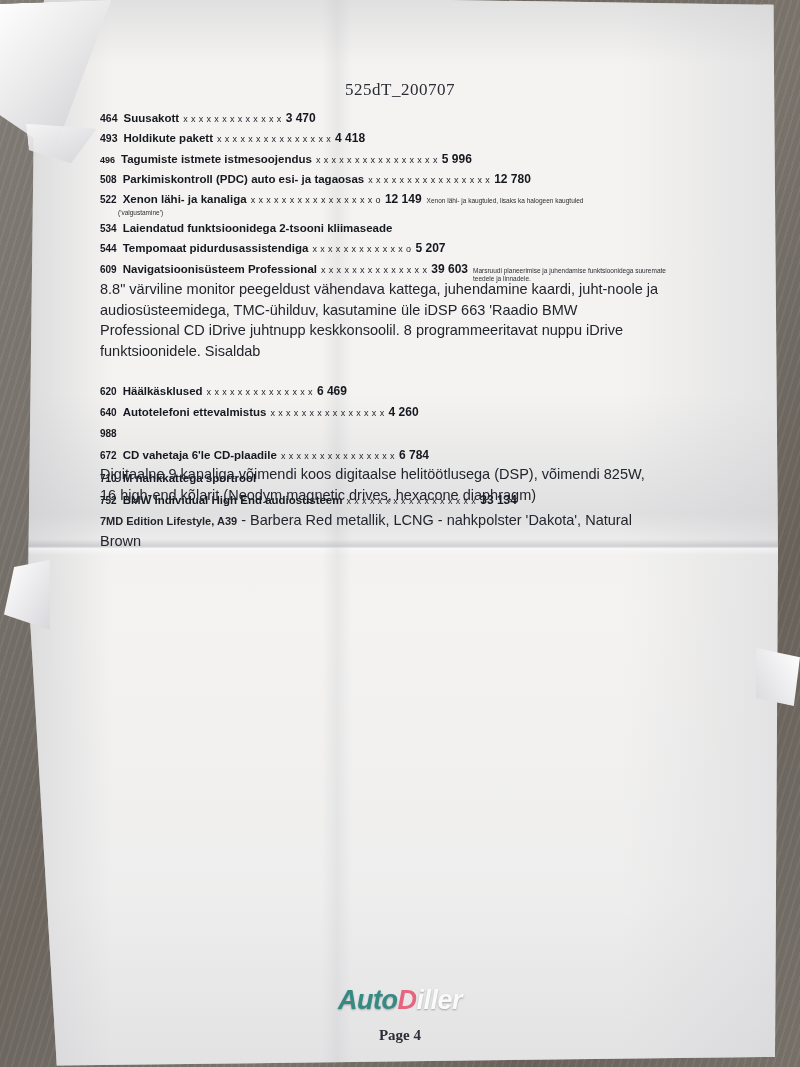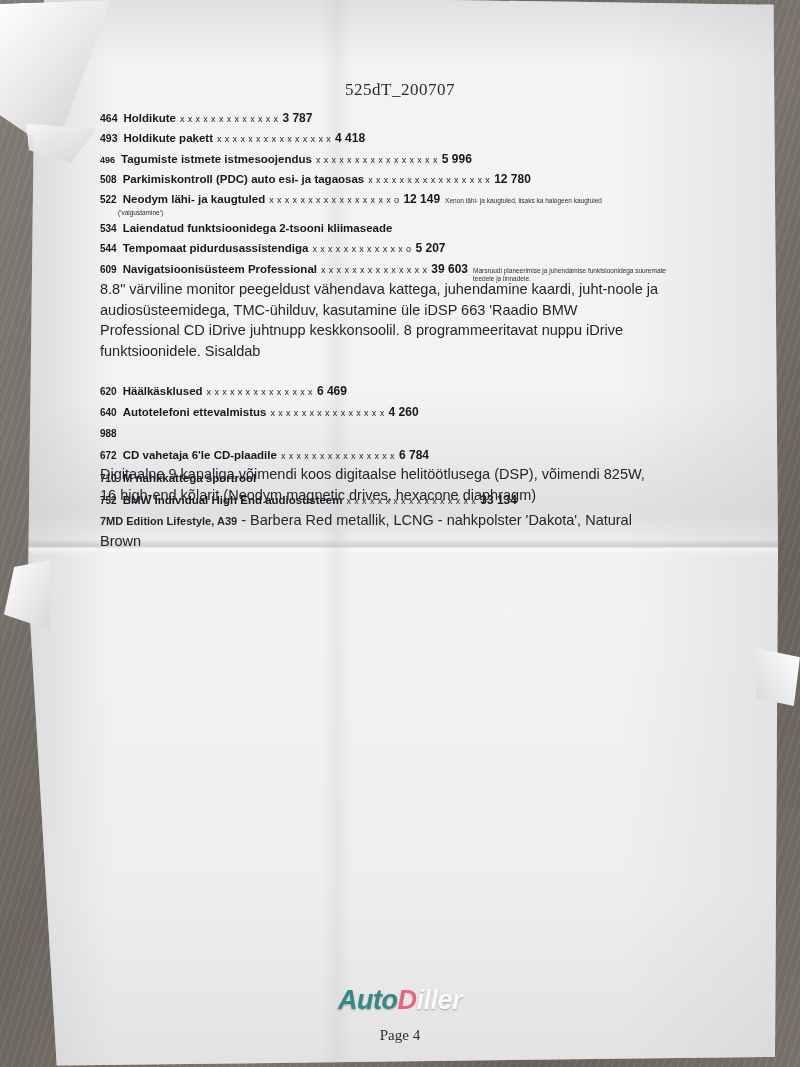--- a/index.html
+++ b/index.html
@@ -217,20 +217,21 @@
     font-weight: bold;
   }
   .page-label {
     position: absolute;
     left: 0; right: 0;
     bottom: 28px;
     text-align: center;
     font-size: 15px;
     color: #2b2e36;
     font-family: "Liberation Serif", serif;
+    font-weight: bold;
   }
 
   
   .watermark {
     position: absolute;
     left: 0; right: 0;
     bottom: 56px;
     text-align: center;
     font-size: 27px;
     font-weight: bold;
@@ -254,23 +255,23 @@
     <div class="crease-v"></div>
 
     <div class="content">
 
       <div class="doc-title">525dT_200707</div>
 
       <div class="rows">
 
         <div class="row">
           <span class="code small">464</span>
-          <span class="desc">Holdikute</span>
+          <span class="desc">Suusakott</span>
           <span class="dots">x x x x x x x x x x x x x</span>
-          <span class="price">3 787</span>
+          <span class="price">3 470</span>
         </div>
 
         <div class="row">
           <span class="code small">493</span>
           <span class="desc">Holdikute pakett</span>
           <span class="dots">x x x x x x x x x x x x x x x</span>
           <span class="price">4 418</span>
         </div>
 
         <div class="row">
@@ -282,21 +283,21 @@
 
         <div class="row">
           <span class="code">508</span>
           <span class="desc">Parkimiskontroll (PDC) auto esi- ja tagaosas</span>
           <span class="dots">x x x x x x x x x x x x x x x x</span>
           <span class="price">12 780</span>
         </div>
 
         <div class="row">
           <span class="code">522</span>
-          <span class="desc">Neodym lähi- ja kaugtuled</span>
+          <span class="desc">Xenon lähi- ja kanaliga</span>
           <span class="dots">x x x x x x x x x x x x x x x x o</span>
           <span class="price">12 149</span>
           <span class="note">Xenon lähi- ja kaugtuled, lisaks ka halogeen kaugtuled</span>
         </div>
         <div class="subnote">('valgustamine')</div>
 
         <div class="row">
           <span class="code">534</span>
           <span class="desc">Laiendatud funktsioonidega 2-tsooni kliimaseade</span>
         </div>

